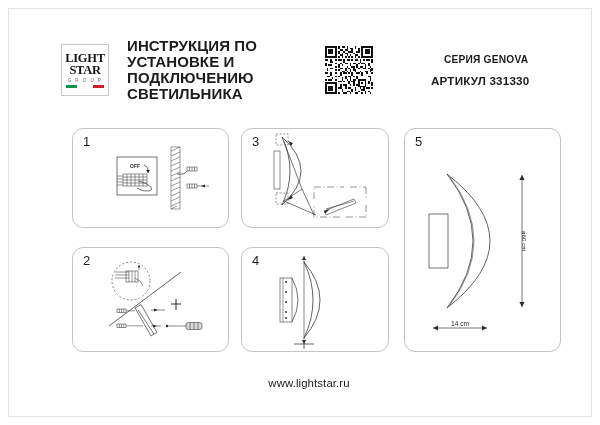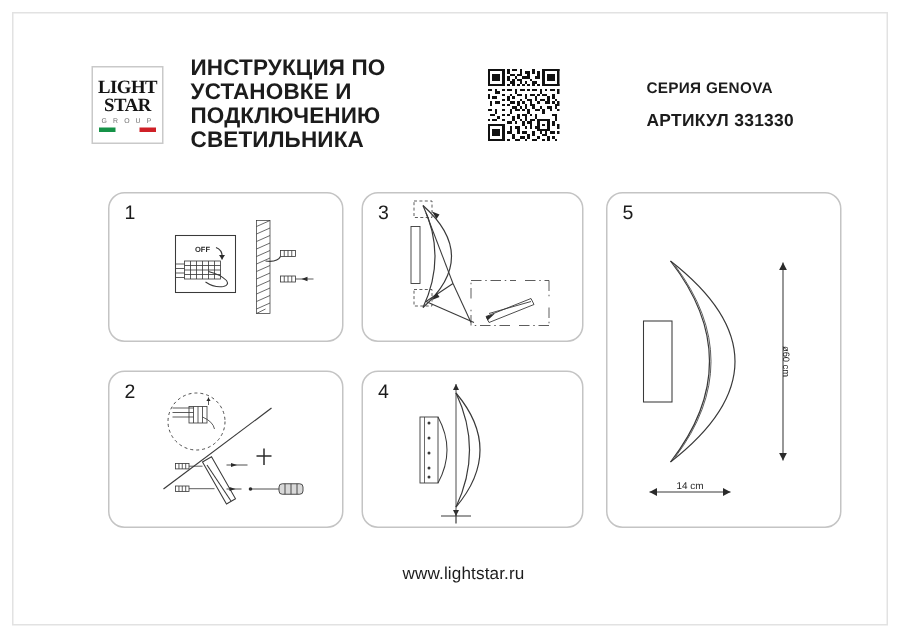--- a/index.html
+++ b/index.html
@@ -91,20 +91,21 @@
     margin-left: 58px;
     text-align: left;
     flex: none;
   }
   #partinfo .series {
     font-size: 10.2px;
     font-weight: bold;
     letter-spacing: 0.2px;
     margin-bottom: 9px;
     color: #1c1c1c;
+    margin-left: 13px;
   }
   #partinfo .article {
     font-size: 11.6px;
     font-weight: bold;
     letter-spacing: 0.2px;
     color: #1c1c1c;
   }
 
   
   .panel {

